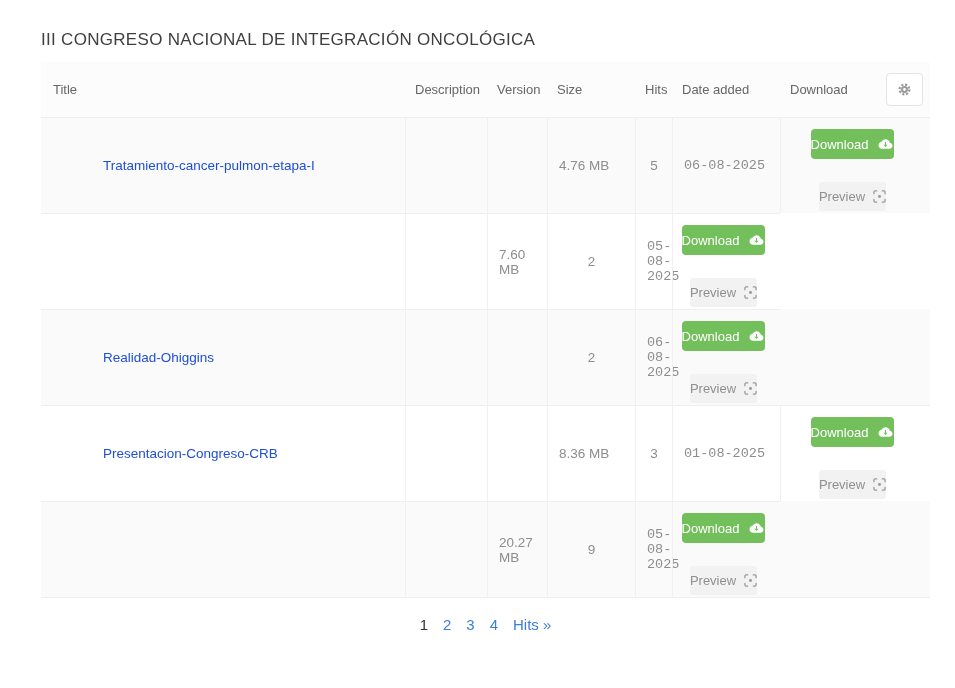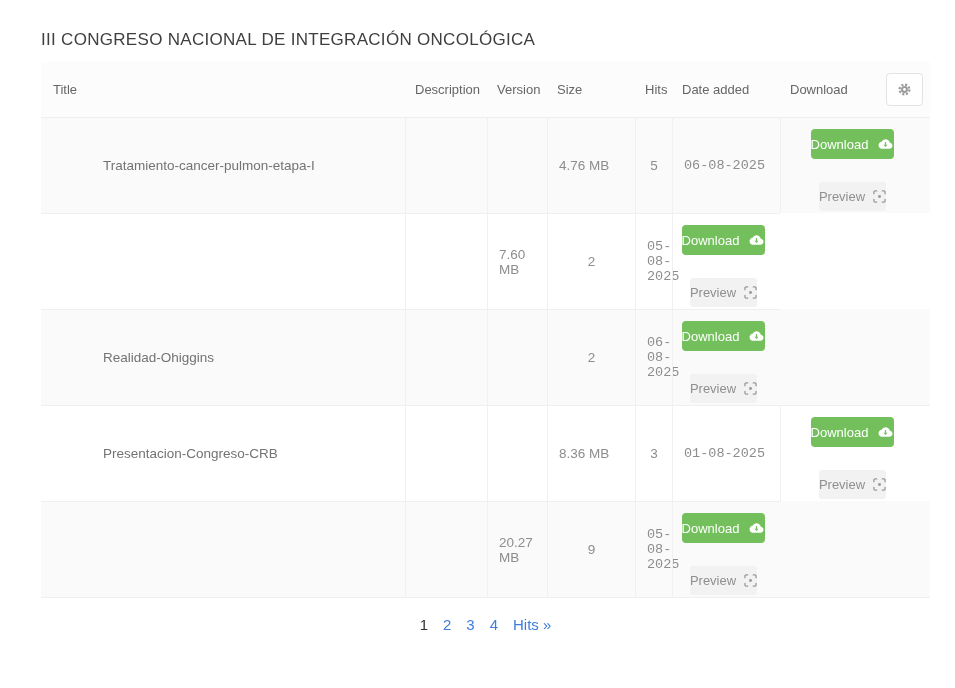--- a/index.html
+++ b/index.html
@@ -33,21 +33,21 @@
   
   .trow { height: 96px; }
   .trow:nth-child(odd) { background: #fafafa; }
   .trow .cell {
     display: flex; align-items: center;
     border-top: 1px solid #efefef; font-size: 13.5px;
   }
   .trow .cell + .cell { border-left: 1px solid #f0f0f0; }
   .tbody { border-bottom: 1px solid #efefef; }
 
-  .cell-title  { padding-left: 62px; color: #737373; }
+  .cell-title  { padding-left: 62px; color: #1d4ed8; }
   .cell-size   { padding-left: 11px; color: #8d8d8d; }
   .cell-hits   { justify-content: center; color: #8d8d8d; }
   .cell-date   { padding-left: 11px; color: #8d8d8d; font-family: Liberation Mono, monospace; }
   .cell-dlbtns {
     flex-direction: column; align-items: stretch; justify-content: flex-start;
     padding: 11px 9px 0 3px; gap: 23px;
   }
 
   .btn-download {
     height: 30px; border: none; border-radius: 4px; background: #72bf5c;

